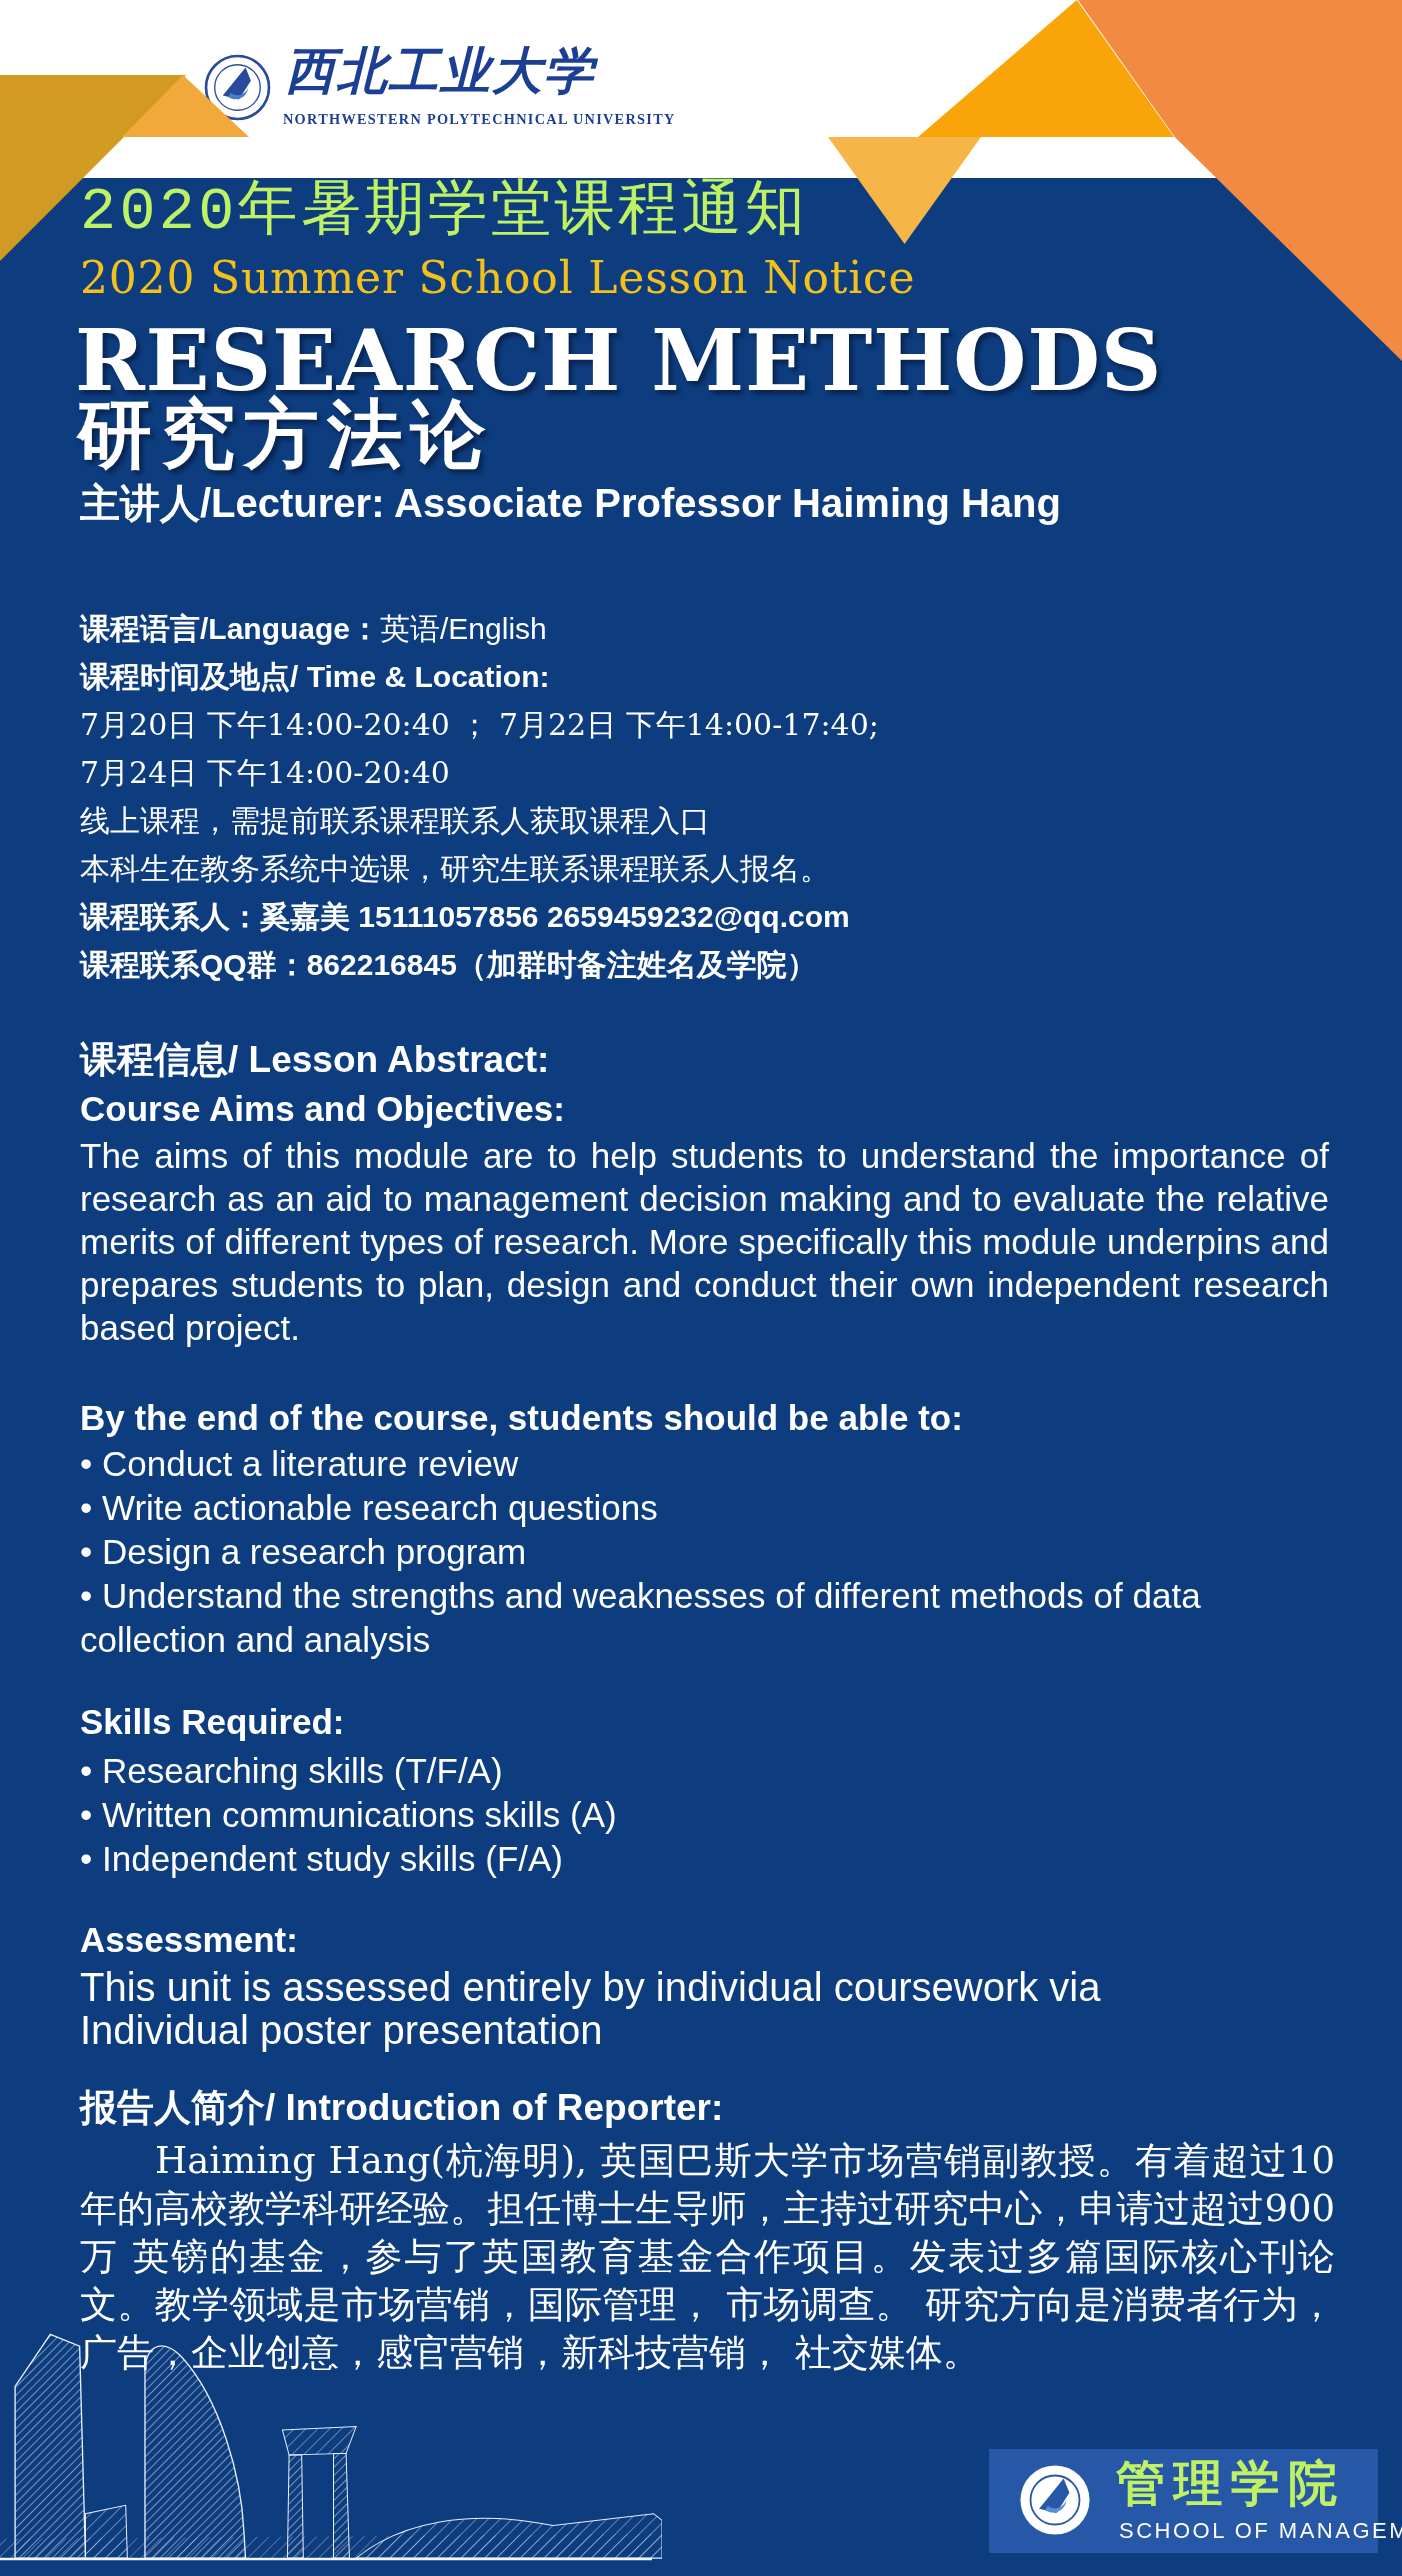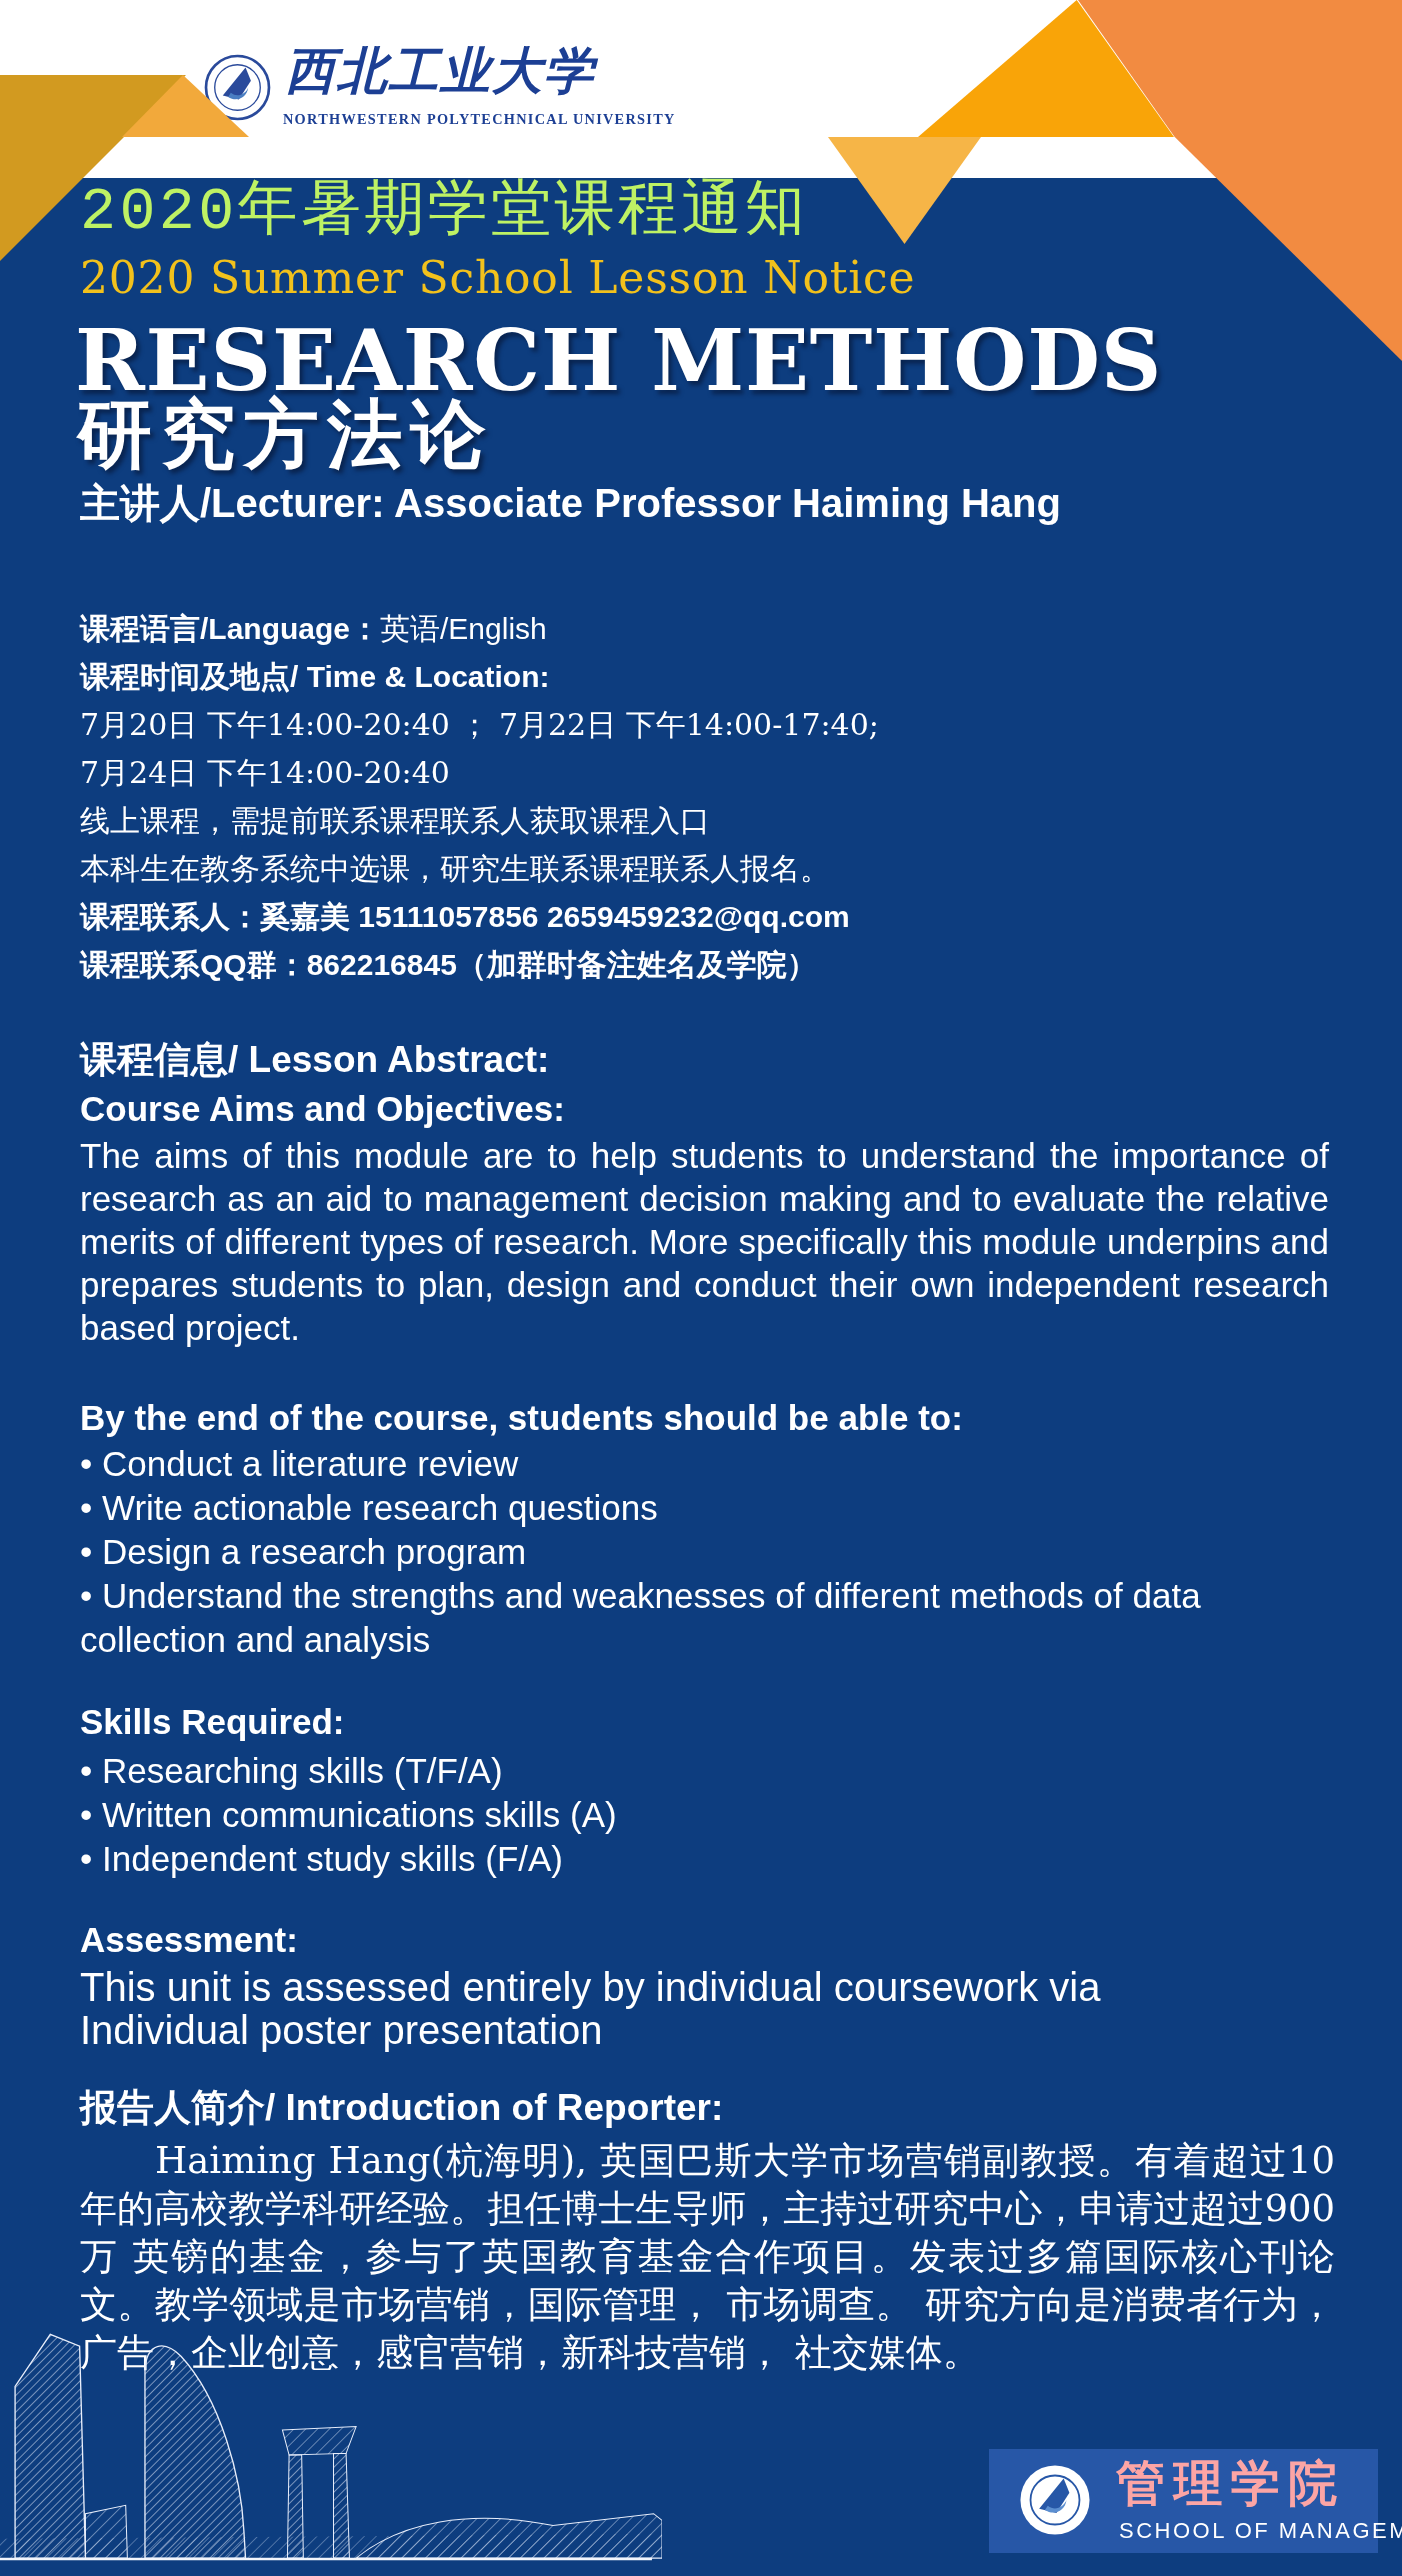--- a/index.html
+++ b/index.html
@@ -80,21 +80,21 @@
   
   .sketch{position:absolute;left:0;top:2319px;width:662px;height:252px;}
   .footer-box{
     position:absolute;left:989px;top:2449px;width:389px;height:104px;
     background:#2757a7;
   }
   .footer-emblem{position:absolute;left:30px;top:15px;width:72px;height:72px;}
   .footer-zh{
     position:absolute;left:127px;top:6.7px;
     font-family:"DejaVu Serif",serif;font-weight:700;font-size:49px;line-height:55px;
-    letter-spacing:8.4px;color:#fca5a5;white-space:nowrap;
+    letter-spacing:8.4px;color:#bef264;white-space:nowrap;
   }
   .footer-en{
     position:absolute;left:130px;top:69px;
     font-size:22px;letter-spacing:2.5px;color:#ffffff;white-space:nowrap;
   }
 </style>
 </head>
 <body>
 
 <div class="poster">

